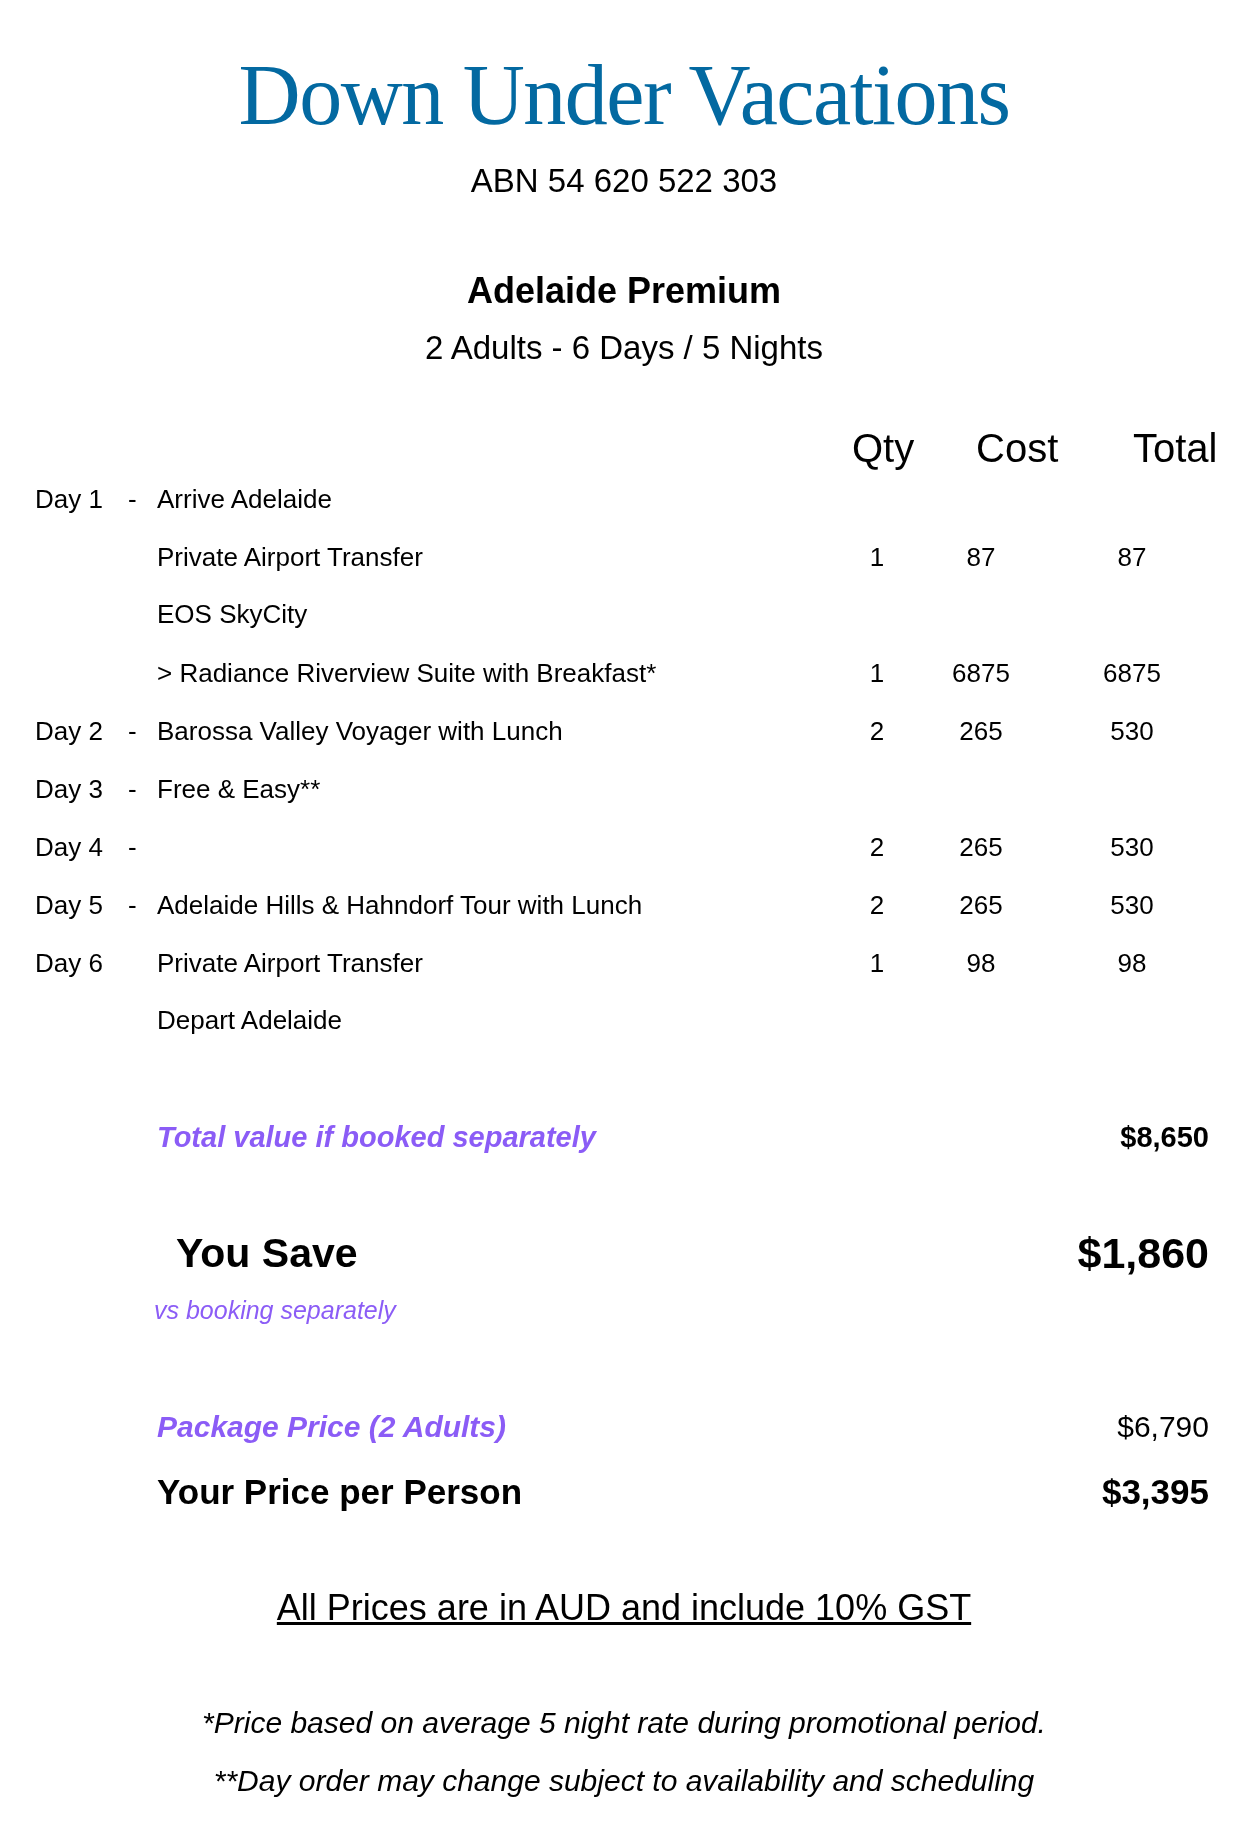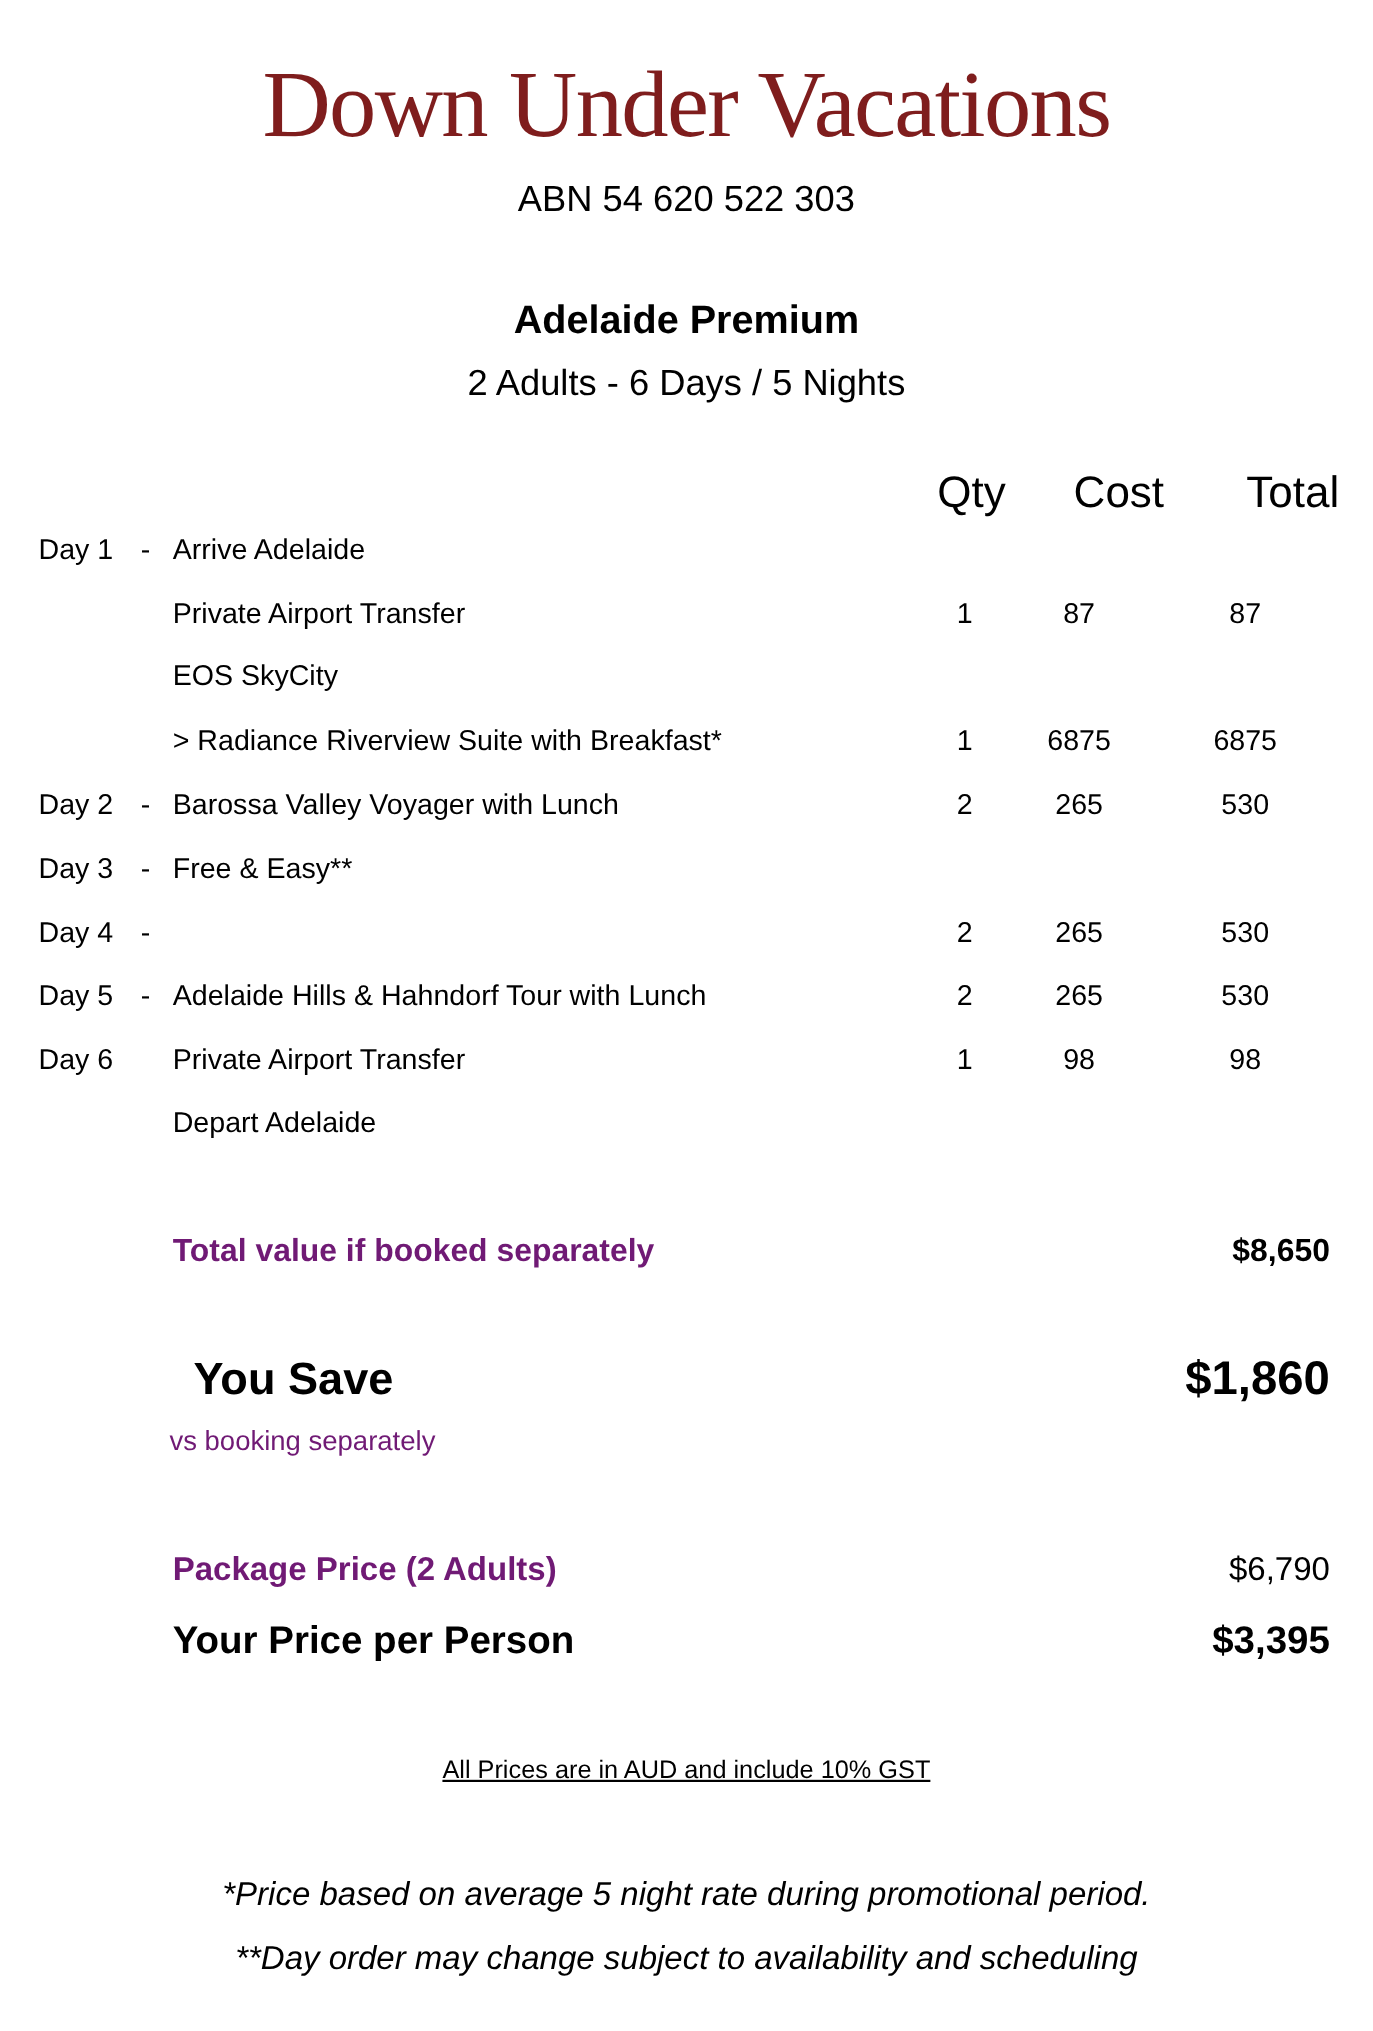--- a/index.html
+++ b/index.html
@@ -1,38 +1,38 @@
 <!DOCTYPE html>
 <html><head>
 <meta charset="utf-8">
 <style>
   html, body { margin:0; padding:0; background:#ffffff; }
   body { width:1248px; height:1846px; position:relative; overflow:hidden;
          font-family:"Liberation Sans", "DejaVu Sans", sans-serif; color:#000; }
   .abs { position:absolute; }
   .center { left:0; width:1248px; text-align:center; }
   .logo { top:52px; font-family:"Liberation Serif", "DejaVu Serif", serif; font-size:86px;
-          color:#7f1d1d; letter-spacing:-1.5px; line-height:1; }
+          color:#0369a1; letter-spacing:-1.5px; line-height:1; }
   .abn { top:164px; font-size:33px; line-height:1; }
   .pkg-title { top:273px; font-size:36px; font-weight:bold; line-height:1; }
   .pkg-sub { top:331px; font-size:33px; line-height:1; }
 
   .row { position:absolute; left:0; width:1112px; height:40px; font-size:26px; line-height:40px; }
   .row .day { position:absolute; left:35px; }
   .row .dash { position:absolute; left:128px; }
   .row .desc { position:absolute; left:157px; white-space:nowrap; }
   .row .qty { position:absolute; left:847px; width:60px; text-align:center; }
   .row .cost { position:absolute; left:936px; width:90px; text-align:center; }
   .row .total { position:absolute; left:1086px; width:92px; text-align:center; }
   .hdr { position:absolute; font-size:40px; line-height:40px; }
 
   .sum-label { position:absolute; left:157px; white-space:nowrap; }
   .sum-value { position:absolute; right:39px; text-align:right; white-space:nowrap; }
-  .grey { color:#701a75; }
-  .gst { top:1588px; font-size:23px; text-decoration:underline; line-height:40px; }
+  .grey { color:#8b5cf6;font-style:italic; }
+  .gst { top:1588px; font-size:36px; text-decoration:underline; line-height:40px; }
   .foot { font-size:30px; font-style:italic; line-height:40px; }
 </style>
 </head>
 <body>
 
 <div class="abs center logo">Down Under Vacations</div>
 <div class="abs center abn">ABN 54 620 522 303</div>
 <div class="abs center pkg-title">Adelaide Premium</div>
 <div class="abs center pkg-sub">2 Adults - 6 Days / 5 Nights</div>
 

